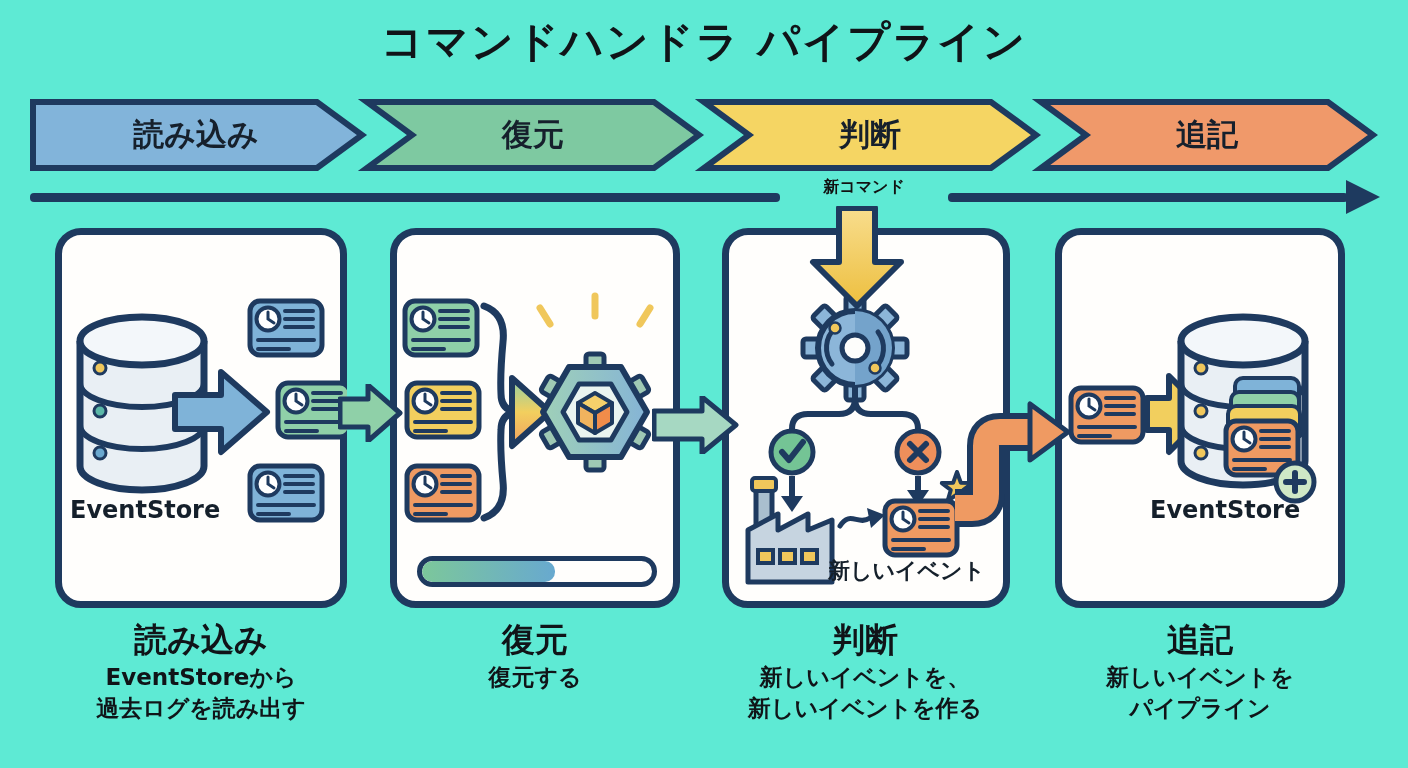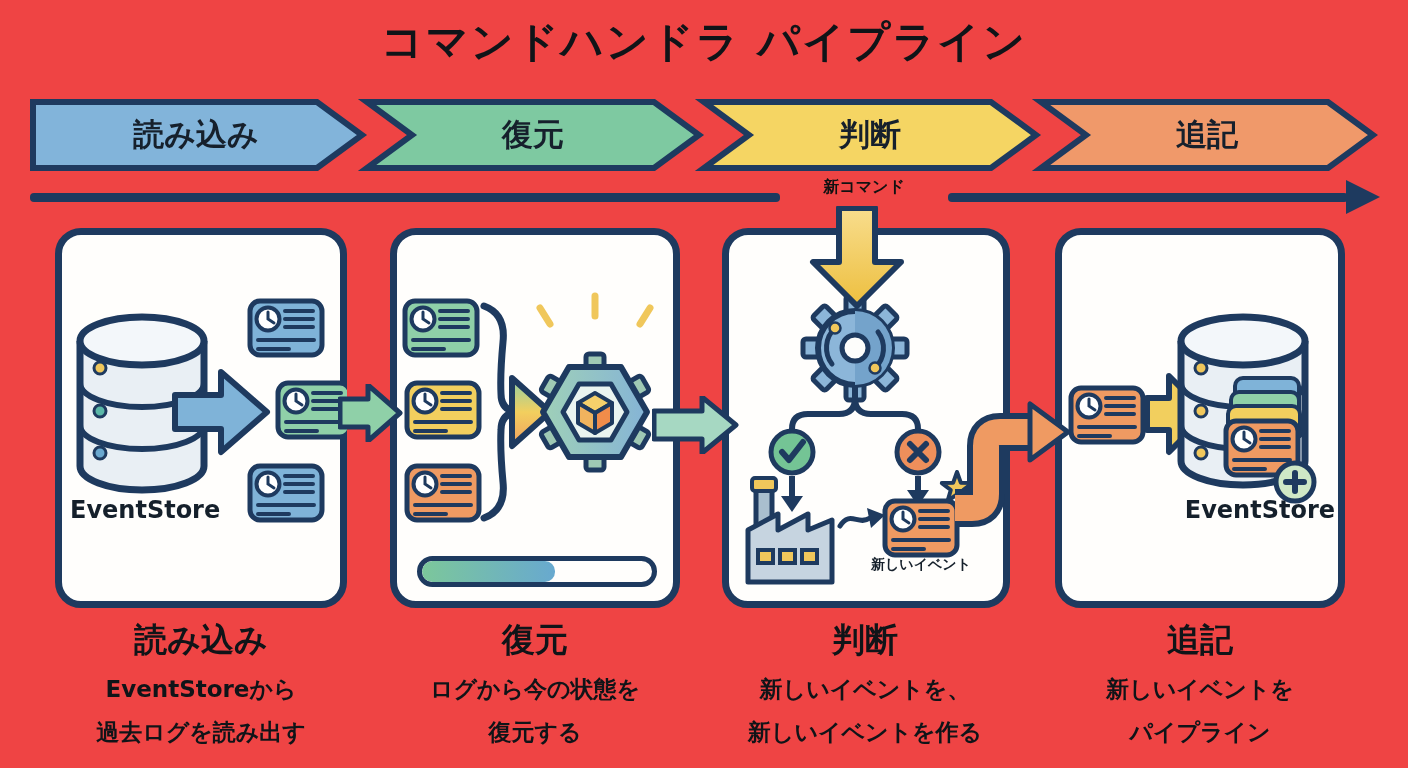--- a/index.html
+++ b/index.html
@@ -1,34 +1,34 @@
 <!DOCTYPE html>
 <html><head>
 <meta charset="utf-8">
 <style>
   html,body{margin:0;padding:0;}
   body{font-family:"DejaVu Sans","Liberation Sans",sans-serif;}
-  #stage{position:relative;width:1408px;height:768px;background:#ef4444;overflow:hidden;}
+  #stage{position:relative;width:1408px;height:768px;background:#5eead4;overflow:hidden;}
   .abs{position:absolute;}
   #main-title{left:0;top:14px;width:1408px;text-align:center;font-size:42px;font-weight:800;color:#101418;letter-spacing:2px;}
   .stage-label{top:98px;height:74px;width:220px;display:flex;align-items:center;justify-content:center;
     font-size:31px;font-weight:800;color:#16202c;}
   .line-seg{top:193px;height:9px;background:#1e3a5f;border-radius:4px;}
   #flow-arrow-label{left:780px;top:177px;width:168px;text-align:center;font-size:16px;font-weight:700;color:#111;}
   #line-arrowhead{left:1346px;top:180px;width:0;height:0;border-left:34px solid #1e3a5f;
     border-top:17px solid transparent;border-bottom:17px solid transparent;}
   .panel{top:228px;height:380px;background:#fffefc;border:7px solid #1e3a5f;border-radius:26px;box-sizing:border-box;z-index:1;}
   .panel-svg{top:228px;height:380px;z-index:2;}
   .xarrow{z-index:3;}
-  .inner-label{z-index:4;text-align:right;font-weight:800;color:#15202b;}
+  .inner-label{z-index:4;text-align:left;font-weight:800;color:#15202b;}
   #progress-bar{left:417px;top:556px;width:230px;height:21px;border:5px solid #1e3a5f;border-radius:16px;background:#fffefc;z-index:4;overflow:hidden;}
   #progress-fill{width:58%;height:100%;border-radius:10px;background:linear-gradient(90deg,#7cc79b,#68a9cf);}
   .caption{top:618px;text-align:center;color:#101418;z-index:2;}
   .caption .cap-title{font-size:33px;font-weight:800;line-height:44px;margin:0;}
-  .caption .cap-line{font-size:23px;font-weight:700;line-height:31px;margin:12px;}
+  .caption .cap-line{font-size:23px;font-weight:700;line-height:31px;margin:0;}
 </style>
 </head>
 <body>
 
 <div id="stage">
 
   <div class="abs" id="main-title">コマンドハンドラ パイプライン</div>
 
   <svg class="abs" style="left:30px;top:98px;" width="1348" height="74" viewBox="0 0 1348 74">
     <polygon points="3,4 287,4 332,37 287,70 3,70" fill="#82b4da" stroke="#1e3a5f" stroke-width="6"></polygon>
@@ -187,21 +187,21 @@
       <rect x="58" y="322" width="15" height="13" fill="#f0c75b" stroke="#1e3a5f" stroke-width="4"></rect>
       <rect x="80" y="322" width="15" height="13" fill="#f0c75b" stroke="#1e3a5f" stroke-width="4"></rect>
     </g>
     <g>
       <path d="M118 298 C128 282 136 298 148 290" fill="none" stroke="#1e3a5f" stroke-width="5" stroke-linecap="round"></path>
       <polygon points="145,280 163,287 149,300" fill="#1e3a5f"></polygon>
     </g>
     <use href="#card-proto" xlink:href="#card-proto" x="160" y="270" color="#ef9a62"></use>
     <polygon points="235,244 231.2,254.7 219.8,255.1 228.8,262 225.6,272.9 235,266.5 244.4,272.9 241.2,262 250.2,255.1 238.8,254.7" fill="#f0c75b" stroke="#1e3a5f" stroke-width="4" stroke-linejoin="round"></polygon>
   </svg>
-  <div class="abs inner-label" style="left:796px;top:556px;width:175px;font-size:14px;">新しいイベント</div>
+  <div class="abs inner-label" style="left:828px;top:556px;width:175px;font-size:22px;">新しいイベント</div>
 
   <svg class="abs xarrow" style="left:930px;top:390px;" width="180" height="140" viewBox="0 0 180 140">
     <path d="M25 118 L42 118 Q56 118 56 104 L56 56 Q56 42 70 42 L102 42" fill="none" stroke="#1e3a5f" stroke-width="38" stroke-linejoin="round"></path>
     <path d="M25 118 L42 118 Q56 118 56 104 L56 56 Q56 42 70 42 L102 42" fill="none" stroke="#ef9a62" stroke-width="26" stroke-linejoin="round"></path>
     <polygon points="100,14 100,70 138,42" fill="#ef9a62" stroke="#1e3a5f" stroke-width="5" stroke-linejoin="round"></polygon>
   </svg>
 
   <svg class="abs panel-svg" style="left:1055px;width:290px;" width="290" height="380" viewBox="0 0 290 380">
     <use href="#card-proto" xlink:href="#card-proto" x="13" y="157" color="#ef9a62"></use>
     <polygon points="92,170 114,170 114,148 152,186 114,224 114,202 92,202" fill="#f2cf5e" stroke="#1e3a5f" stroke-width="6" stroke-linejoin="round"></polygon>
@@ -227,21 +227,20 @@
   </svg>
   <div class="abs inner-label" style="left:1150px;top:496px;width:185px;font-size:24px;">EventStore</div>
 
   <div class="abs caption" style="left:55px;width:292px;">
     <p class="cap-title">読み込み</p>
     <p class="cap-line">EventStoreから</p>
     <p class="cap-line">過去ログを読み出す</p>
   </div>
   <div class="abs caption" style="left:390px;width:290px;">
     <p class="cap-title">復元</p>
-    <p class="cap-line">ログから今の状態を</p>
     <p class="cap-line">復元する</p>
   </div>
   <div class="abs caption" style="left:715px;width:300px;">
     <p class="cap-title">判断</p>
     <p class="cap-line">新しいイベントを、</p>
     <p class="cap-line">新しいイベントを作る</p>
   </div>
   <div class="abs caption" style="left:1050px;width:300px;">
     <p class="cap-title">追記</p>
     <p class="cap-line">新しいイベントを</p>

